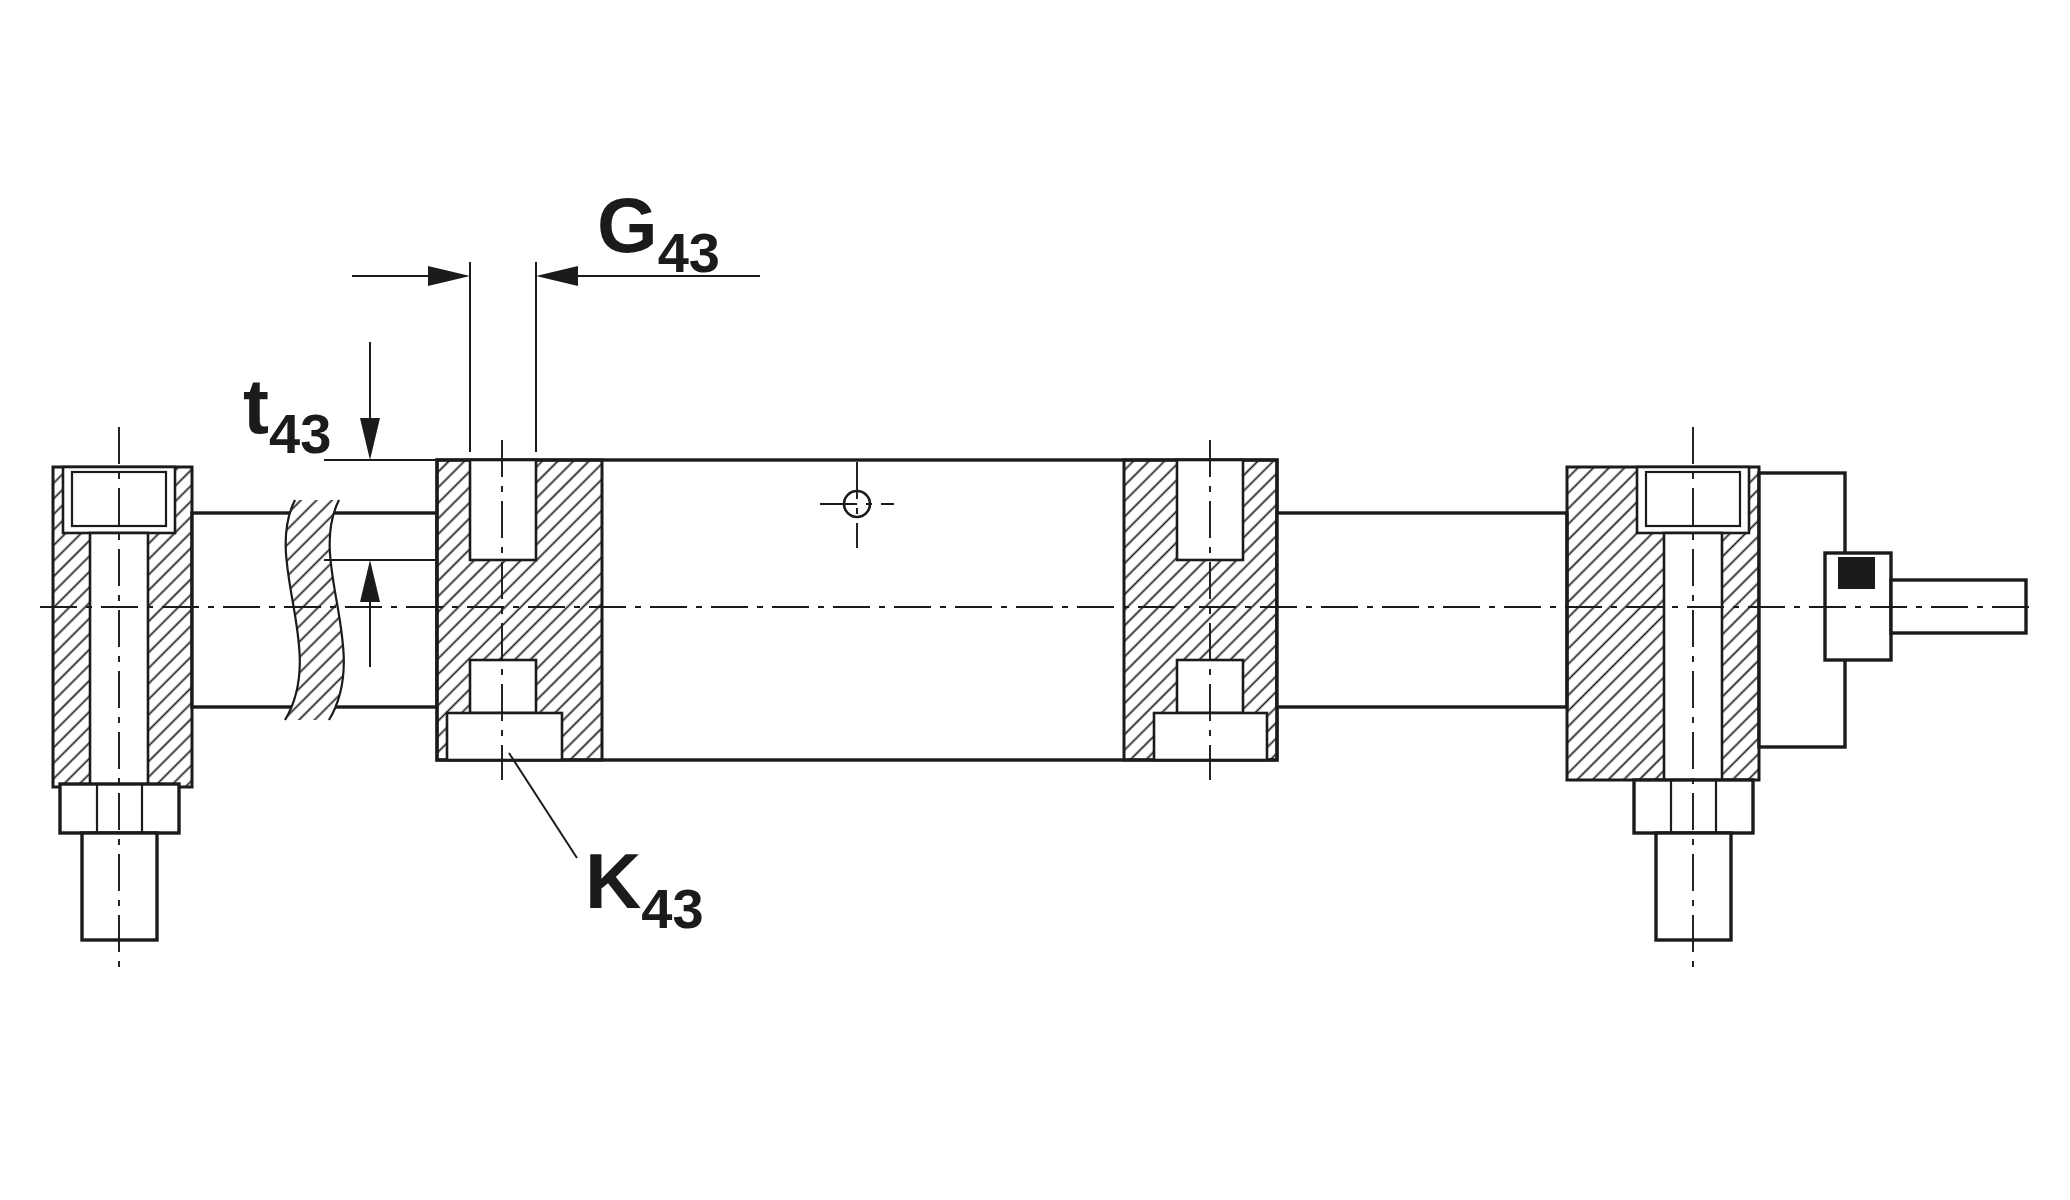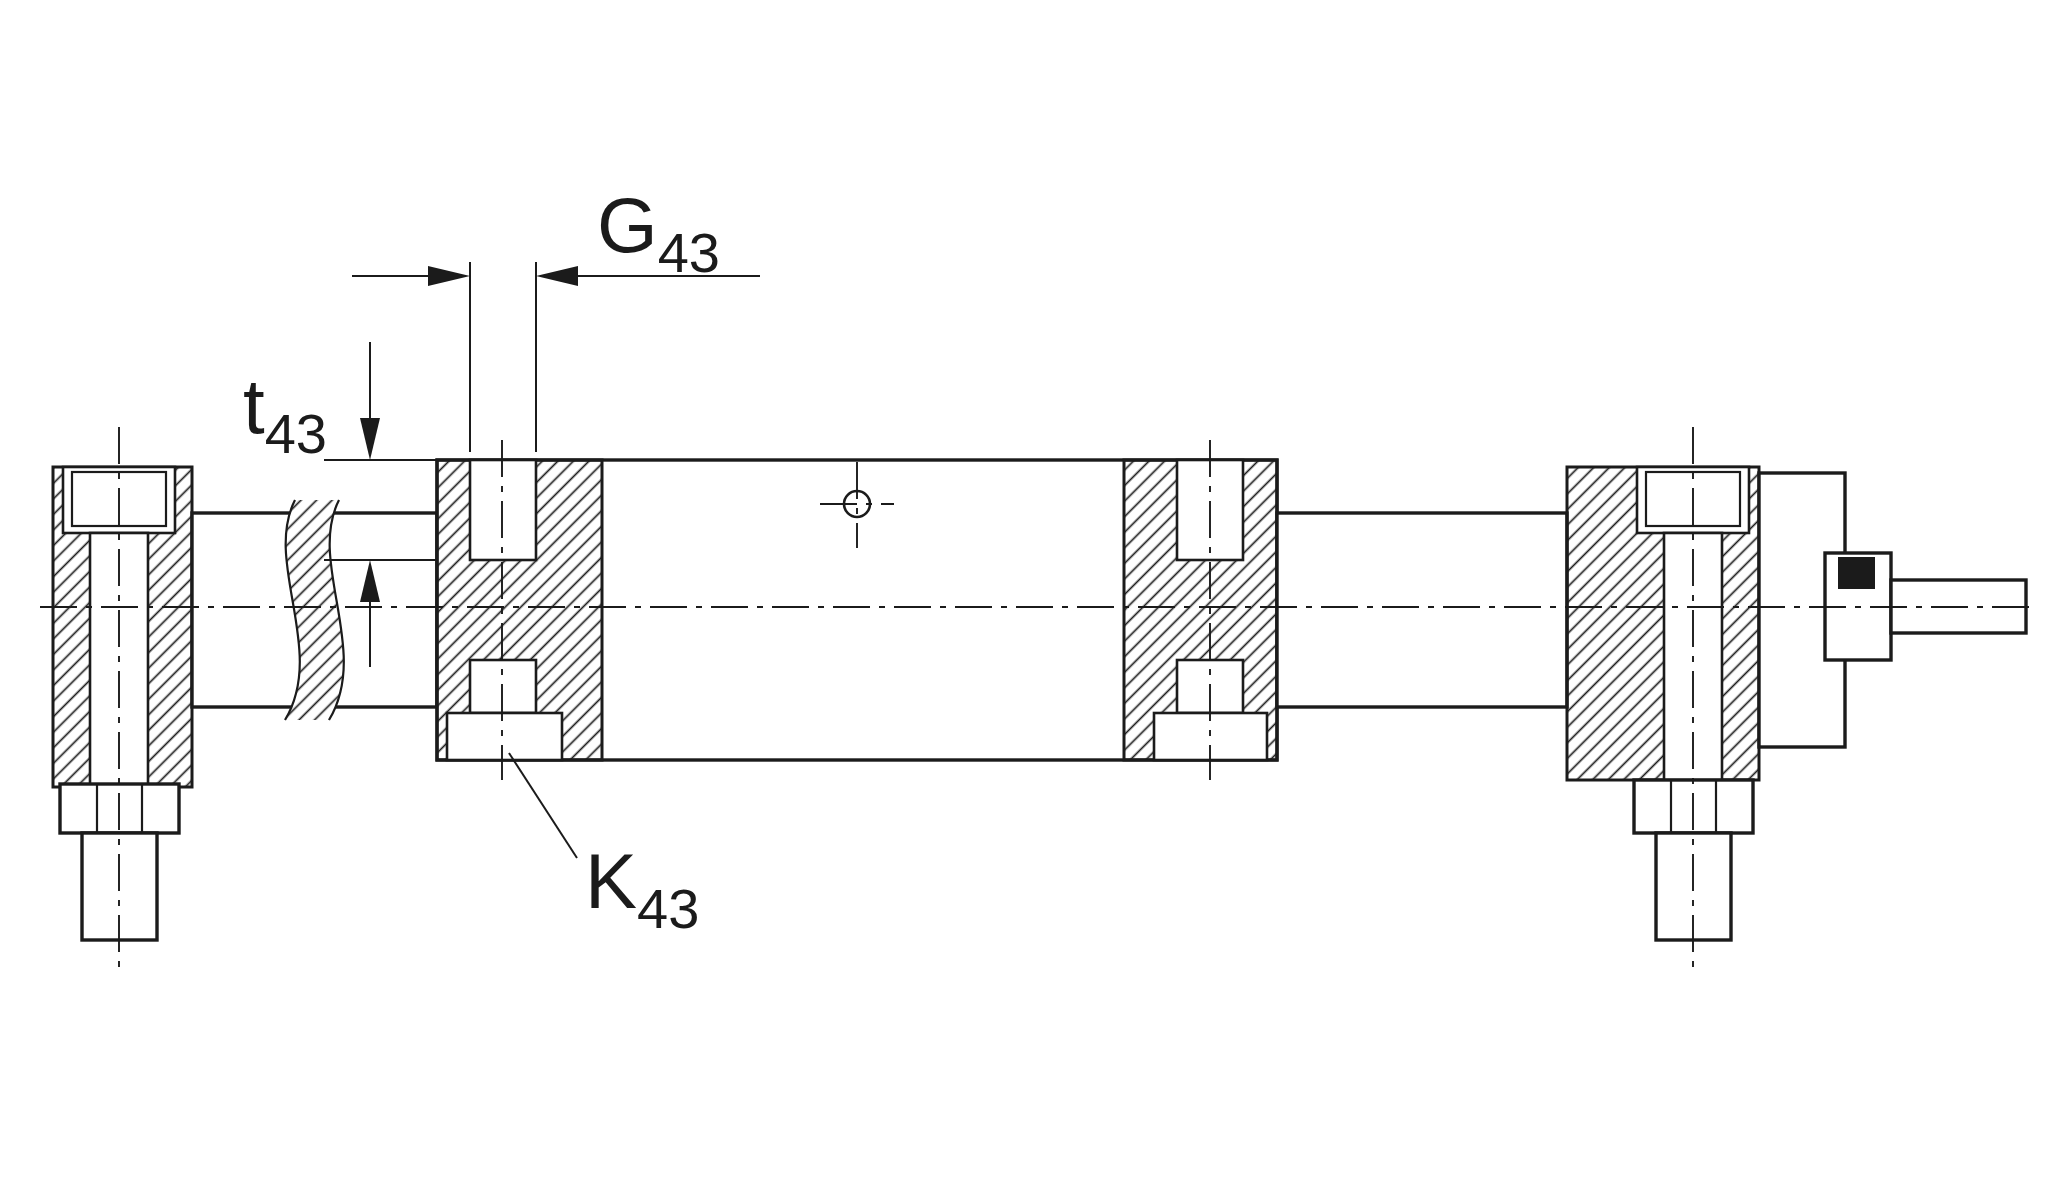--- a/index.html
+++ b/index.html
@@ -1,17 +1,17 @@
 <!DOCTYPE html>
 <html style="--line: #1b1b1b; --bg: #ffffff;"><head>
 <meta charset="utf-8">
 <style>
   :root { --line:#1b1b1b; --bg:#ffffff; }
   html,body{margin:0;padding:0;background:var(--bg);}
-  .canvas{width:2070px;height:1200px;background:var(--bg);overflow:hidden;}
+  .canvas{width:2070px;height:1200px;background:var(--bg);overflow:hidden;font-weight:bold;}
   text{font-family:"Liberation Sans","DejaVu Sans",sans-serif;fill:var(--line);}
   .dim-text{font-size:78px;}
   .sub{font-size:56px;}
   .ol{fill:#ffffff;stroke:var(--line);stroke-width:3.4;}
   .ol2{fill:#ffffff;stroke:var(--line);stroke-width:2.6;}
   .thin{fill:none;stroke:var(--line);stroke-width:2.2;}
   .hatched{fill:url(#hatch);stroke:var(--line);stroke-width:3;}
   .center{fill:none;stroke:var(--line);stroke-width:1.9;stroke-dasharray:37 9 6 9;}
   .dim{fill:none;stroke:var(--line);stroke-width:2;}
   .arr{fill:var(--line);stroke:none;}

